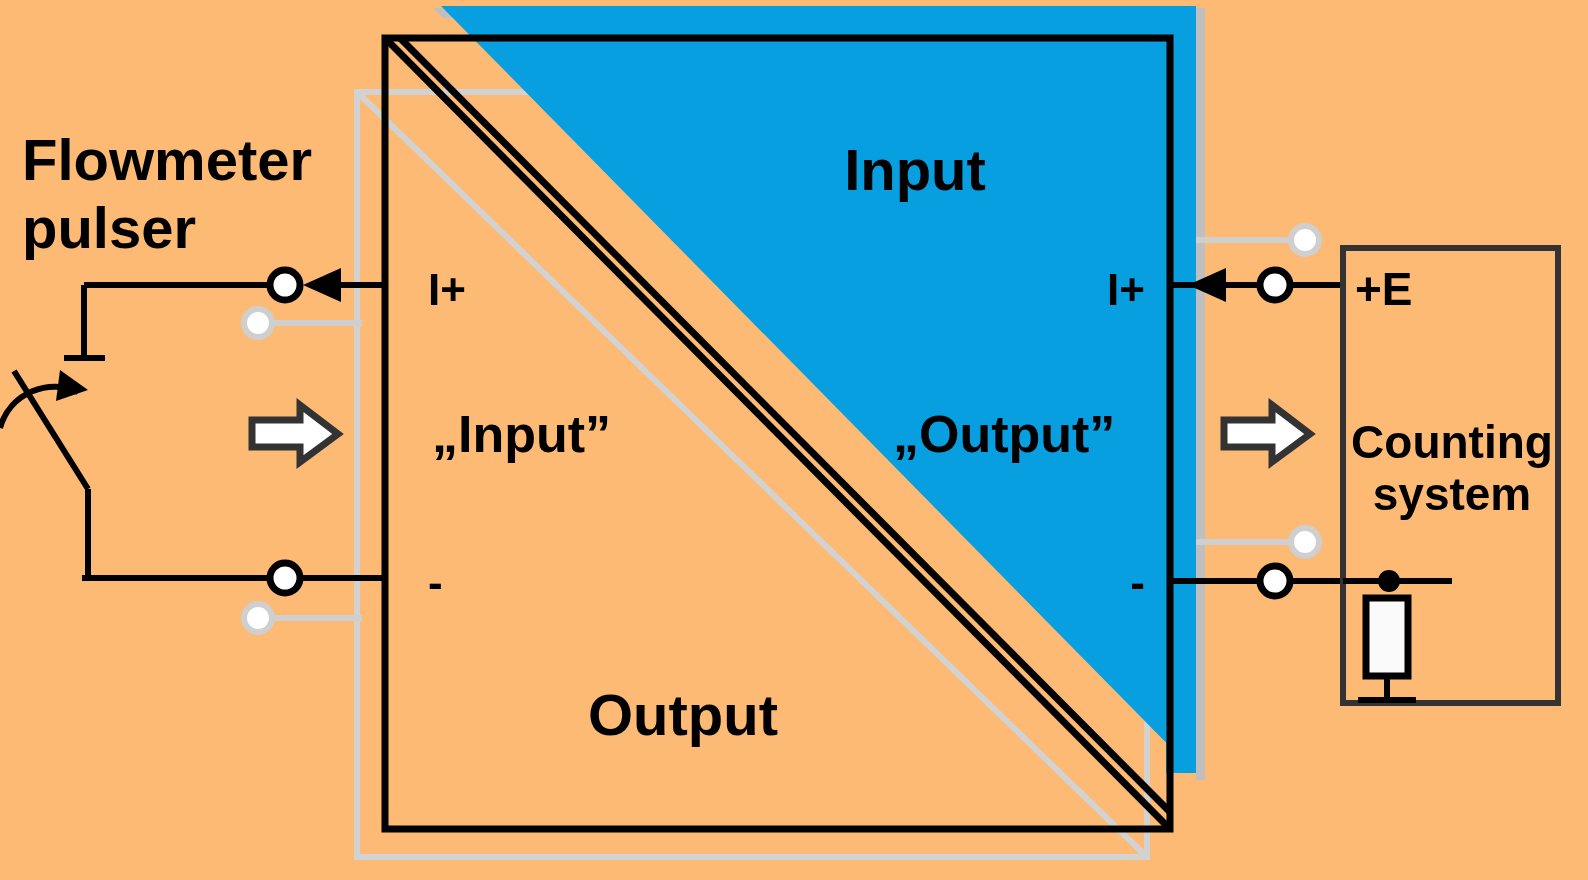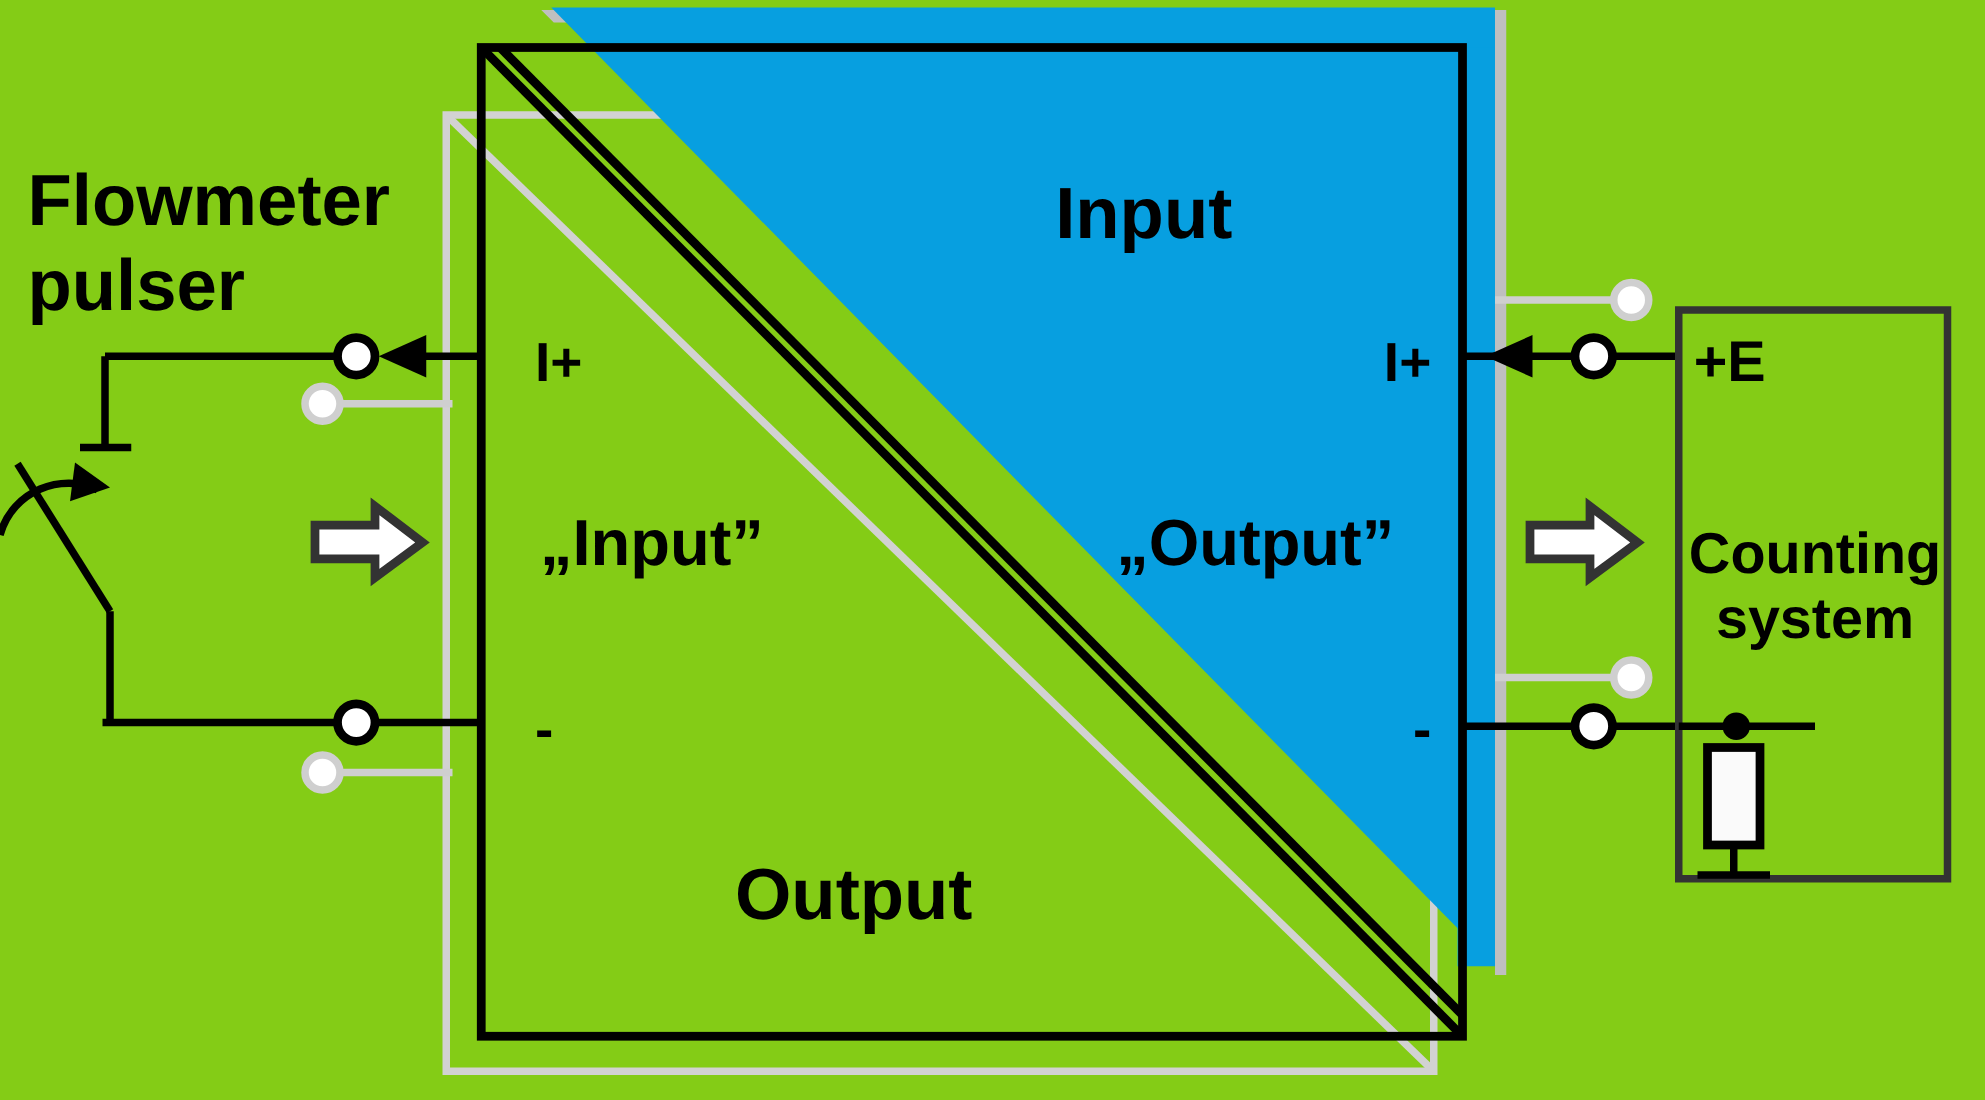--- a/index.html
+++ b/index.html
@@ -8,21 +8,21 @@
     padding: 0;
     background: #ffffff;
   }
   body {
     font-family: "Liberation Sans", sans-serif;
   }
   #diagram-root {
     position: relative;
     width: 1588px;
     height: 880px;
-    background: #84cc16;
+    background: #fdba74;
     overflow: hidden;
   }
   #diagram-svg {
     position: absolute;
     left: 0;
     top: 0;
     width: 1588px;
     height: 880px;
     display: block;
   }

